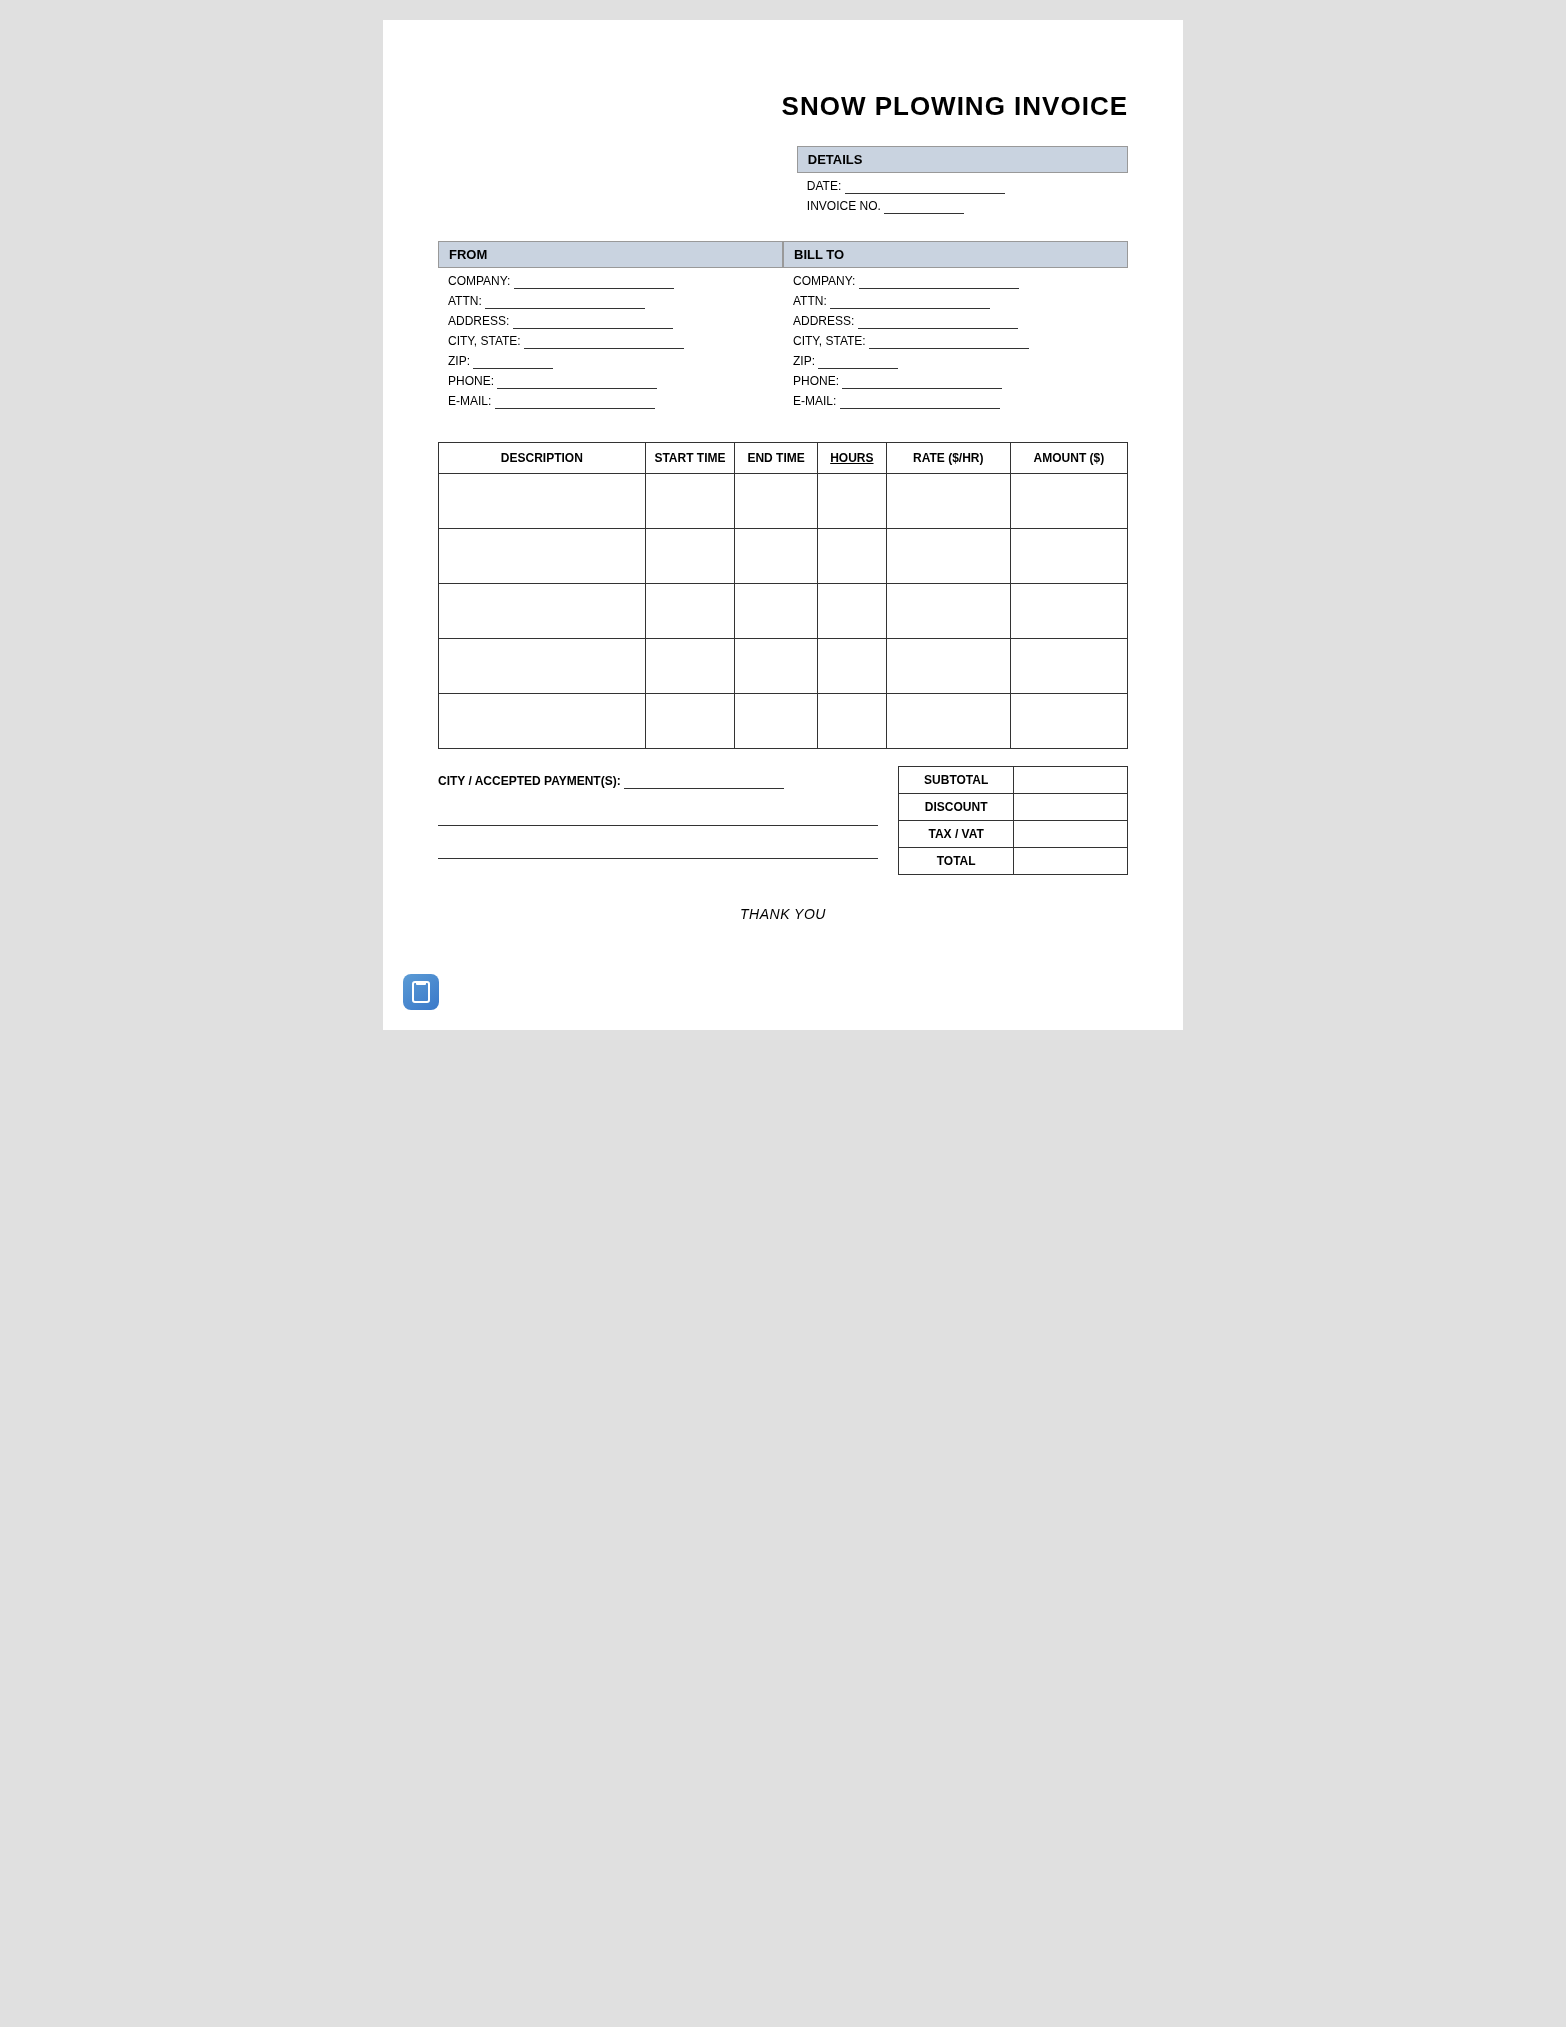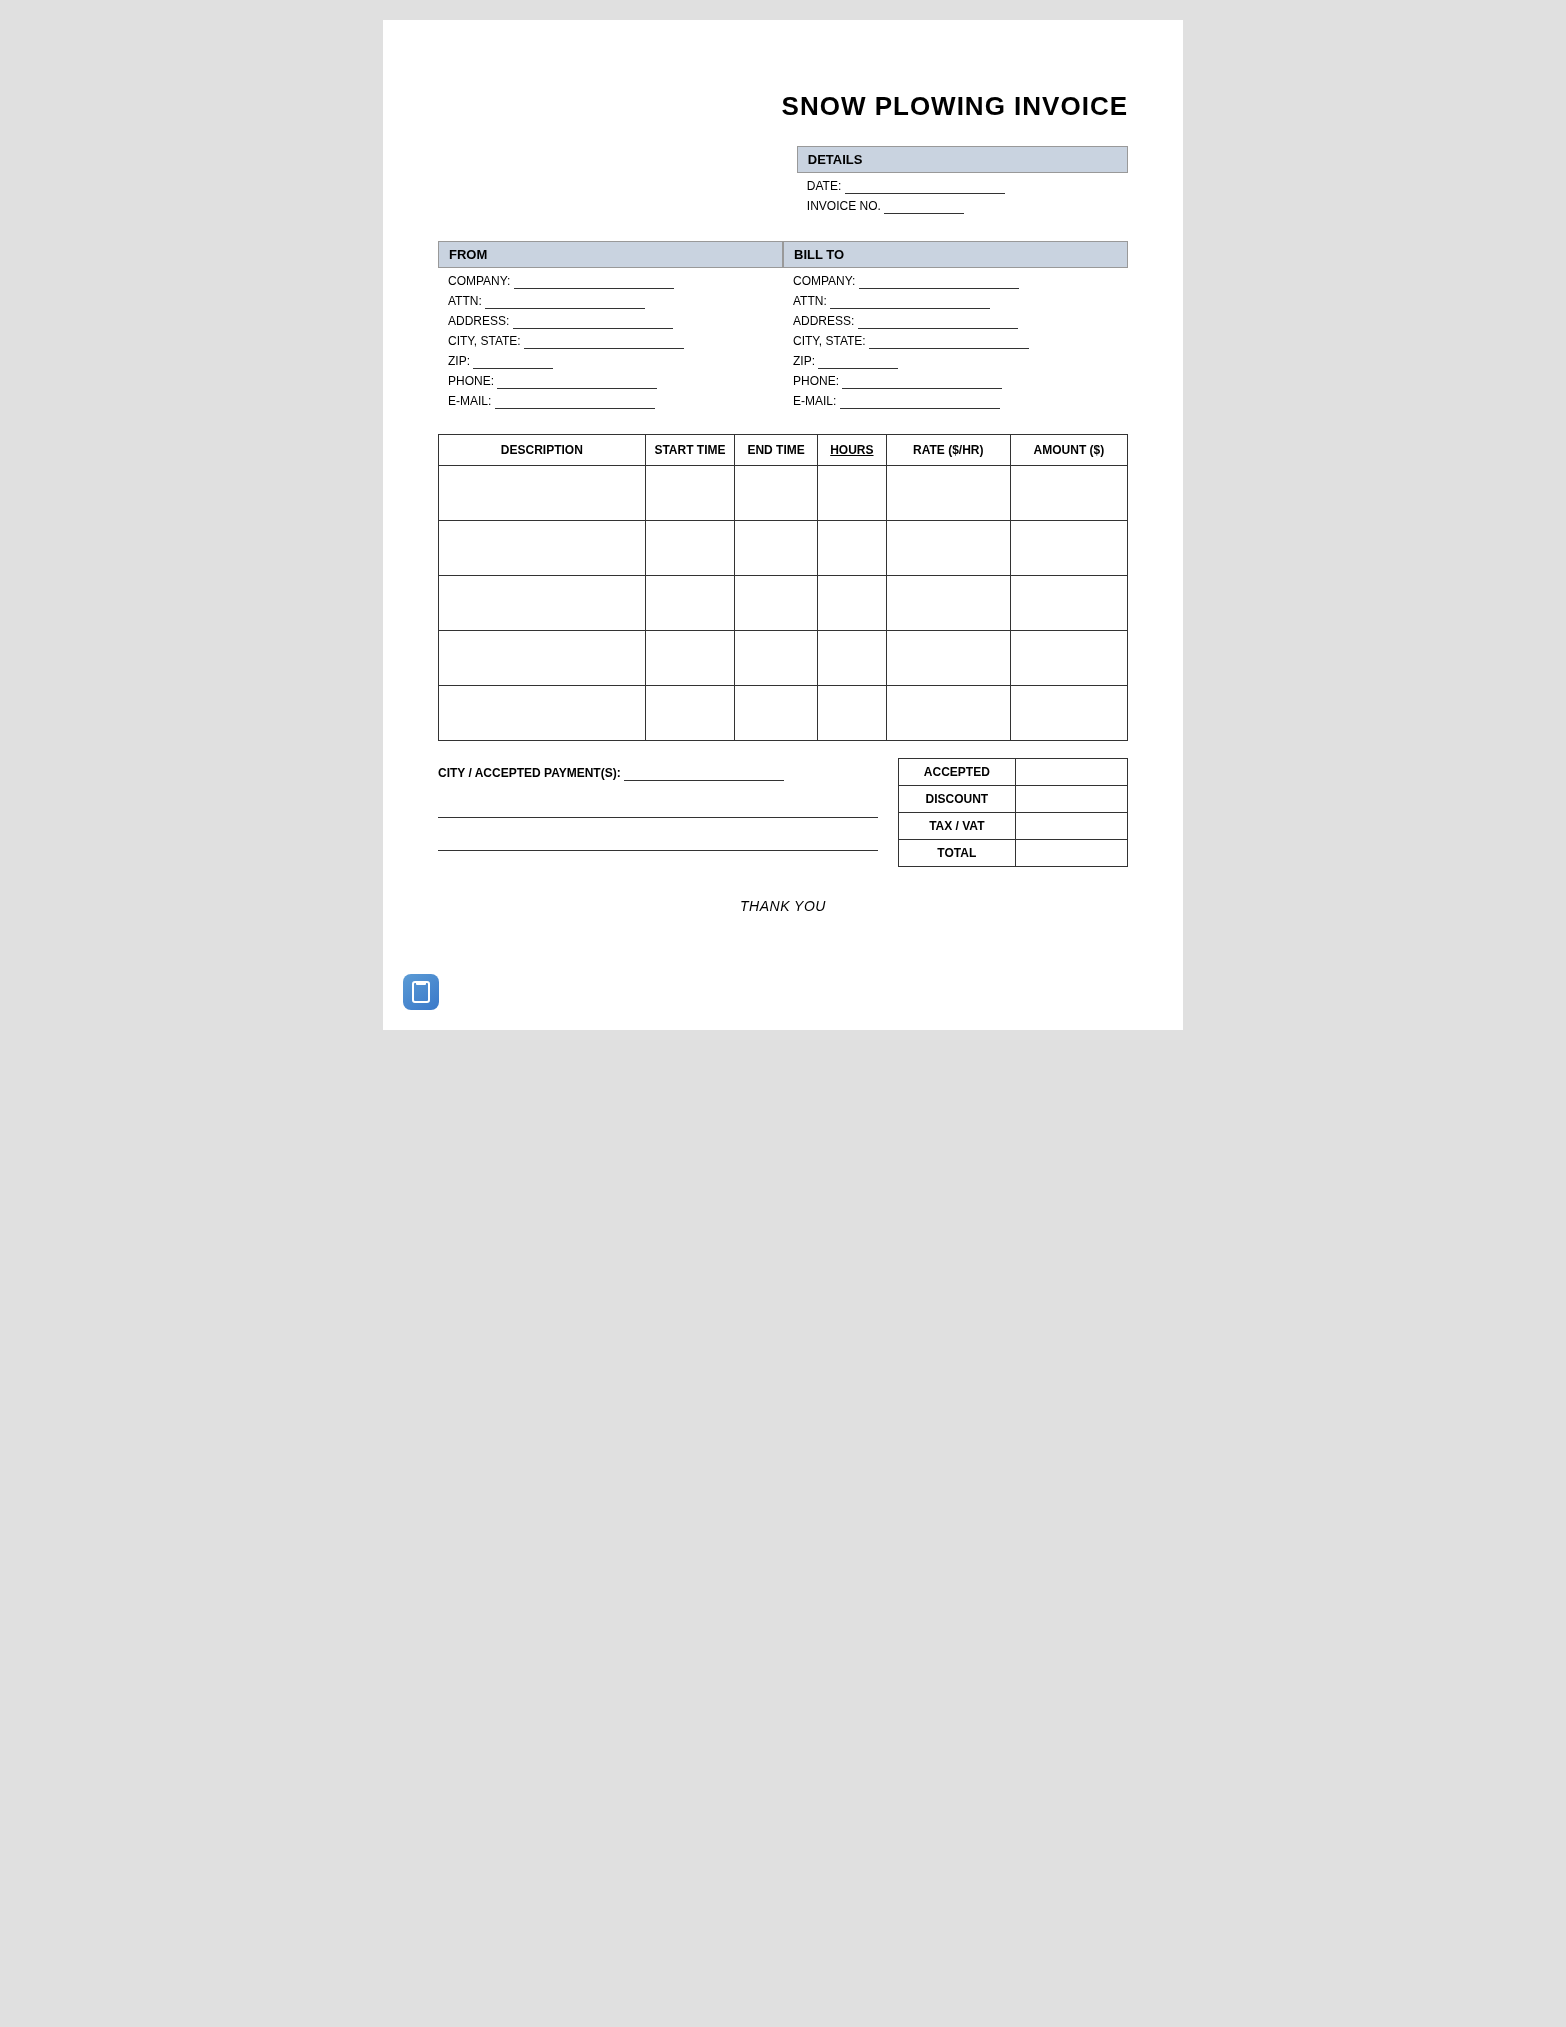--- a/index.html
+++ b/index.html
@@ -52,21 +52,21 @@
       border-bottom: 1px solid #333;
       min-width: 160px;
     }
     .field-line-short {
       display: inline-block;
       border-bottom: 1px solid #333;
       min-width: 80px;
     }
     .two-col {
       display: flex;
-      margin-bottom: 20px;
+      margin-bottom: 28px;
     }
     .from-section, .bill-section {
       flex: 1;
     }
     .service-table {
       width: 100%;
       border-collapse: collapse;
       margin-bottom: 17px;
       font-size: 12px;
     }
@@ -316,21 +316,21 @@
         <span class="field-line" style="min-width:160px;">&nbsp;&nbsp;&nbsp;&nbsp;&nbsp;&nbsp;&nbsp;&nbsp;&nbsp;&nbsp;&nbsp;&nbsp;&nbsp;&nbsp;&nbsp;&nbsp;&nbsp;&nbsp;&nbsp;&nbsp;&nbsp;&nbsp;&nbsp;</span>
       </div>
       <div class="notes-line" style="margin-top:22px;">&nbsp;</div>
       <div class="notes-line" style="margin-top:18px;">&nbsp;</div>
     </div>
 
     <div class="totals-box">
       <table class="totals-table">
         <tbody>
             <tr>
-          <td class="totals-label">ACCEPTED</td>
+          <td class="totals-label">SUBTOTAL</td>
           <td class="totals-value"></td>
         </tr>
         <tr>
           <td class="totals-label">DISCOUNT</td>
           <td class="totals-value"></td>
         </tr>
         <tr>
           <td class="totals-label">TAX / VAT</td>
           <td class="totals-value"></td>
         </tr>

